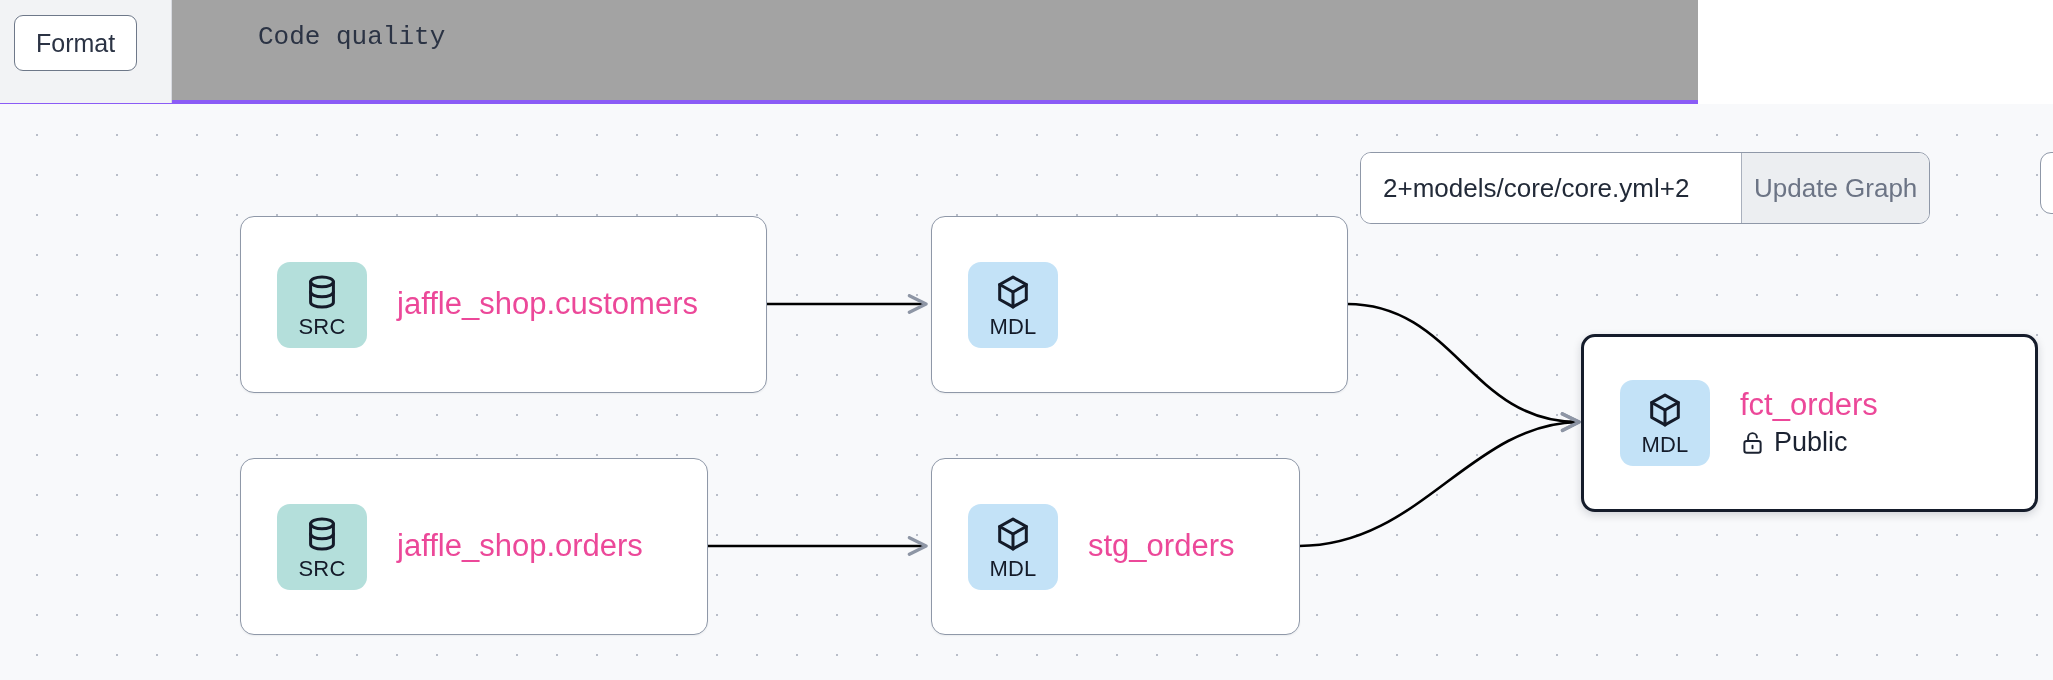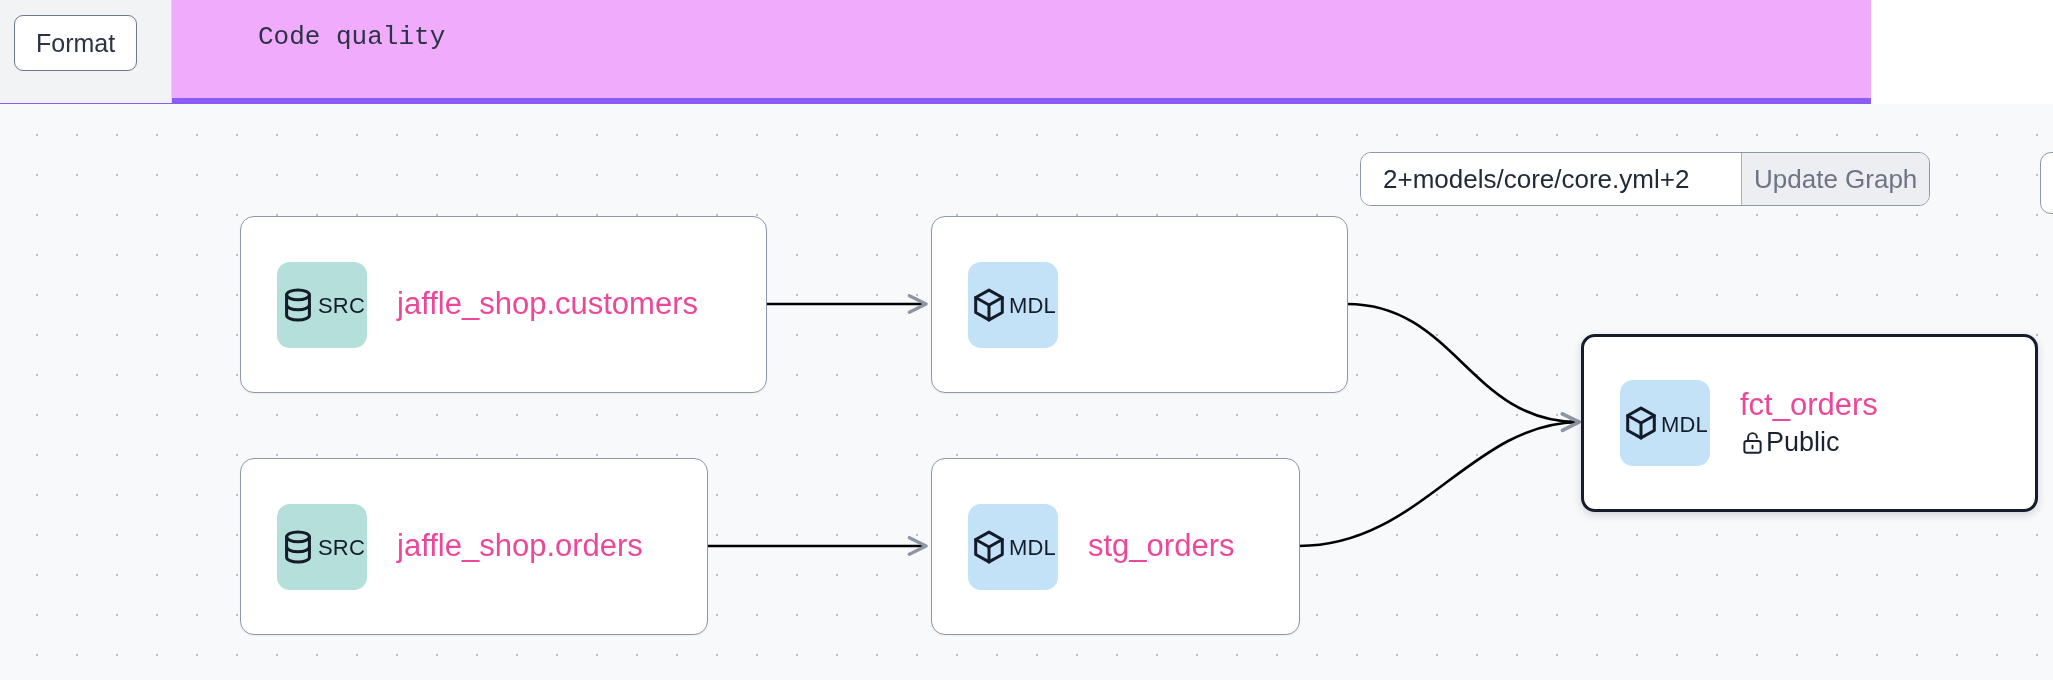--- a/index.html
+++ b/index.html
@@ -14,24 +14,24 @@
     font-family: "Liberation Sans", sans-serif;
     background: #ffffff;
     color: #1e2532;
     -webkit-font-smoothing: antialiased;
   }
 
   
   .toolbar {
     position: absolute;
     left: 0; top: 0;
-    width: 1871px;
+    width: 1698px;
     height: 104px;
-    background: #f0abfc;
-    border-bottom: 6px solid #8b5cf6;
+    background: #a3a3a3;
+    border-bottom: 4px solid #8b5cf6;
     box-sizing: border-box;
     display: flex;
     align-items: flex-start;
   }
   .toolbar-left {
     width: 172px;
     height: 103px;
     box-sizing: border-box;
     border-right: 1px solid #d8dbe1;
     display: flex;
@@ -120,21 +120,21 @@
     border: 3px solid #151c2b;
     box-shadow: 0 3px 9px rgba(20,26,40,0.17);
   }
 
   .badge {
     width: 90px;
     height: 86px;
     border-radius: 13px;
     flex: 0 0 auto;
     display: flex;
-    flex-direction: row;
+    flex-direction: column;
     align-items: center;
     justify-content: center;
     gap: 1px;
   }
   .badge.src { background: #b4dfdb; }
   .badge.mdl { background: #c3e2f7; }
   .badge svg { display: block; }
   .badge-text {
     font-size: 22px;
     line-height: 1;
@@ -152,37 +152,37 @@
   }
   .node-title {
     font-size: 31px;
     color: #ec4899;
     line-height: 1.12;
     white-space: nowrap;
   }
   .node-sub {
     display: flex;
     align-items: center;
-    gap: 1px;
+    gap: 9px;
     margin-top: 5px;
     font-size: 27px;
     color: #1b2231;
   }
   .node-sub svg { display: block; flex: 0 0 auto; }
 
   
   .selector-group {
     position: absolute;
     display: flex;
     align-items: stretch;
     border: 1.5px solid #8f98a8;
     border-radius: 11px;
     overflow: hidden;
     background: #ffffff;
-    height: 54px;
+    height: 72px;
     box-sizing: border-box;
   }
   .selector-input {
     border: 0;
     outline: 0;
     background: #ffffff;
     font-size: 26px;
     color: #222a38;
     font-family: "Liberation Sans", sans-serif;
     padding: 0 22px;

